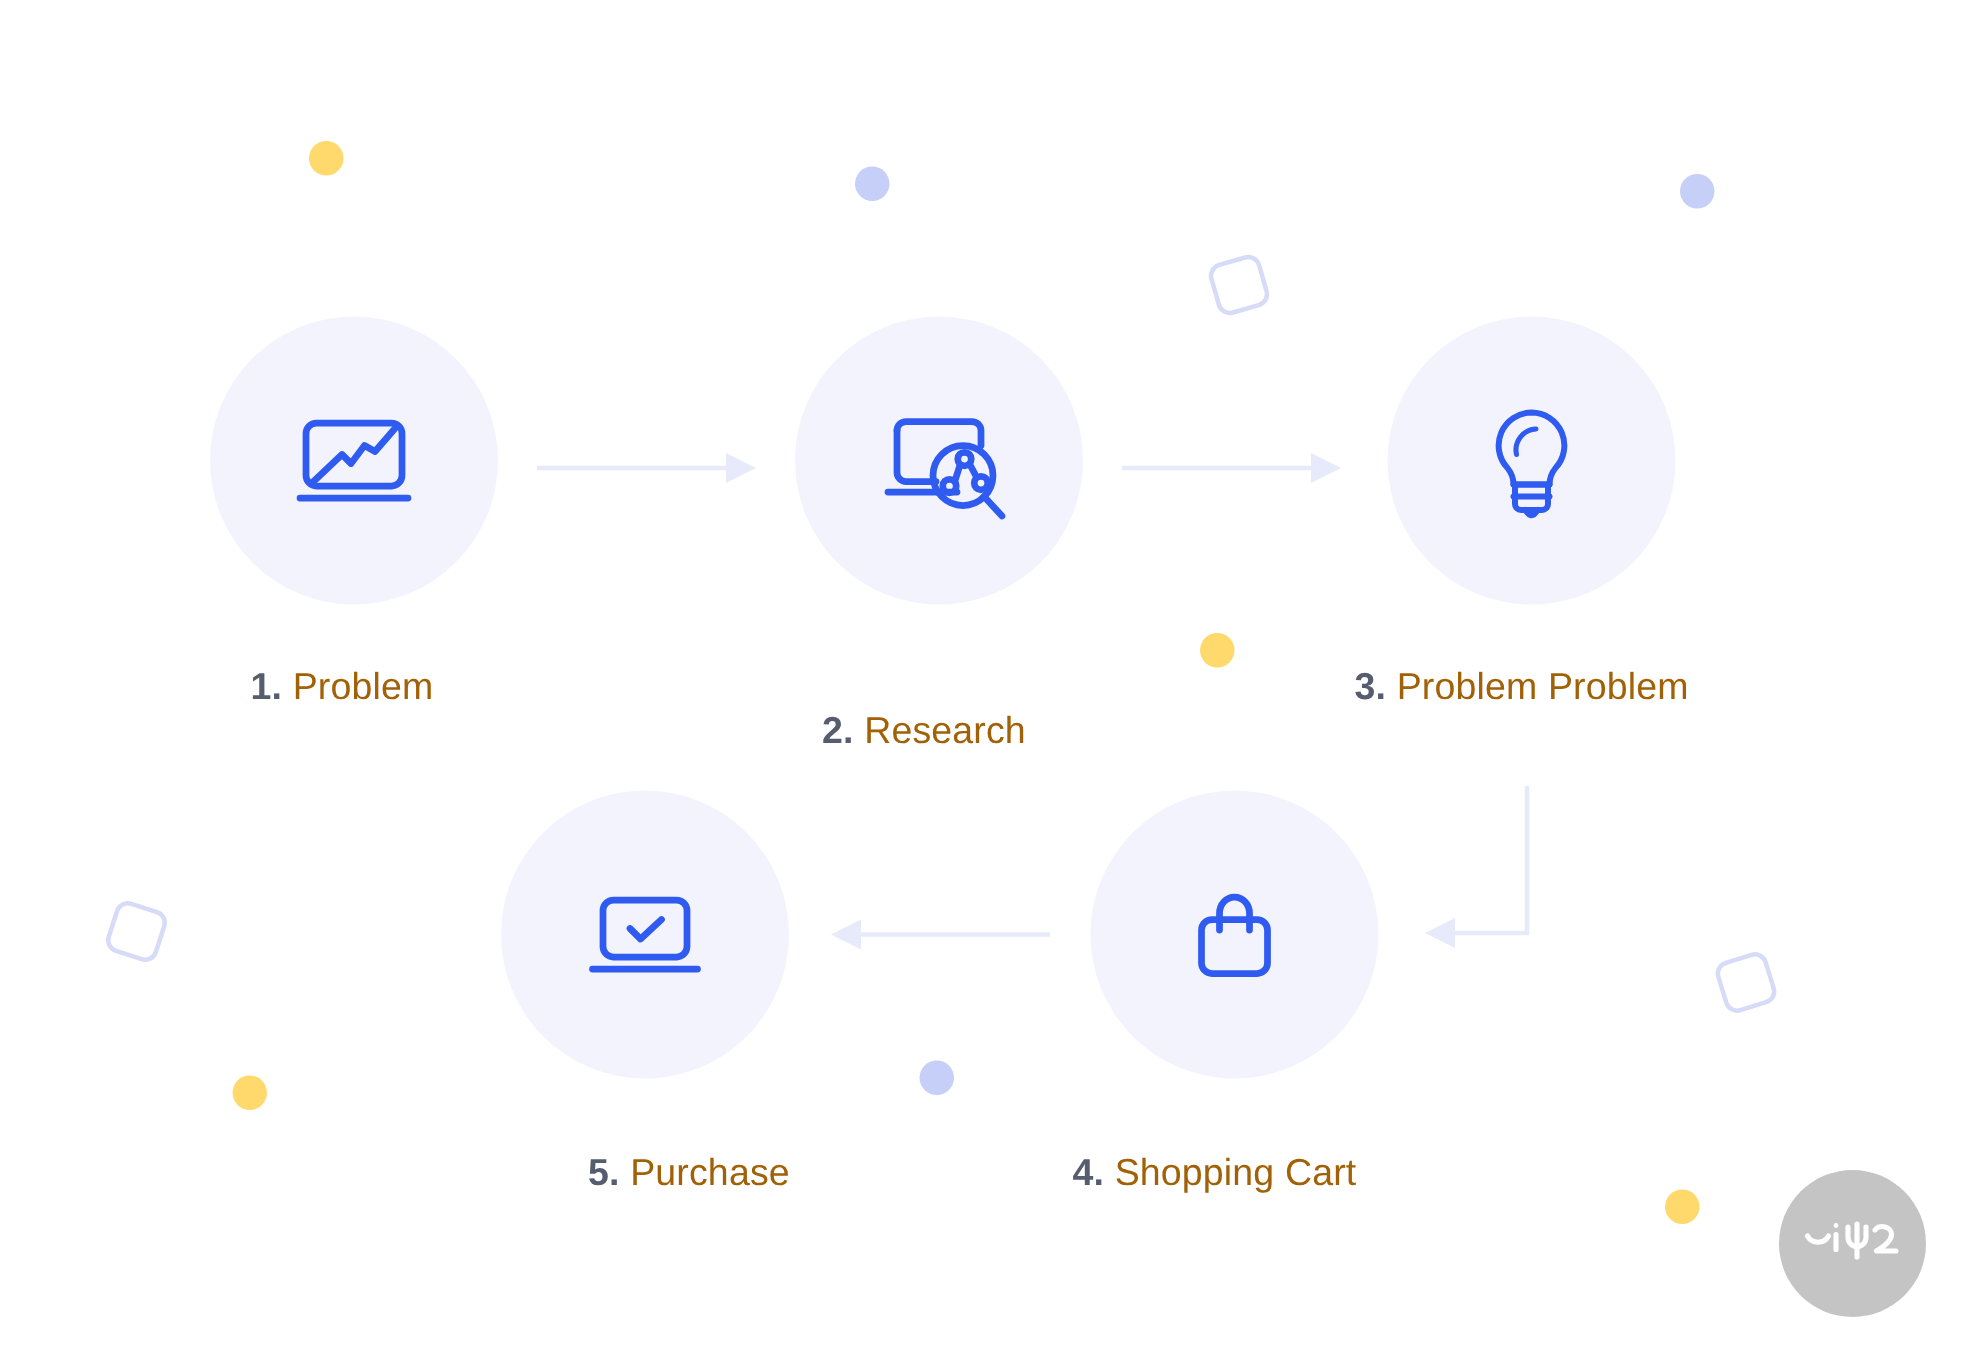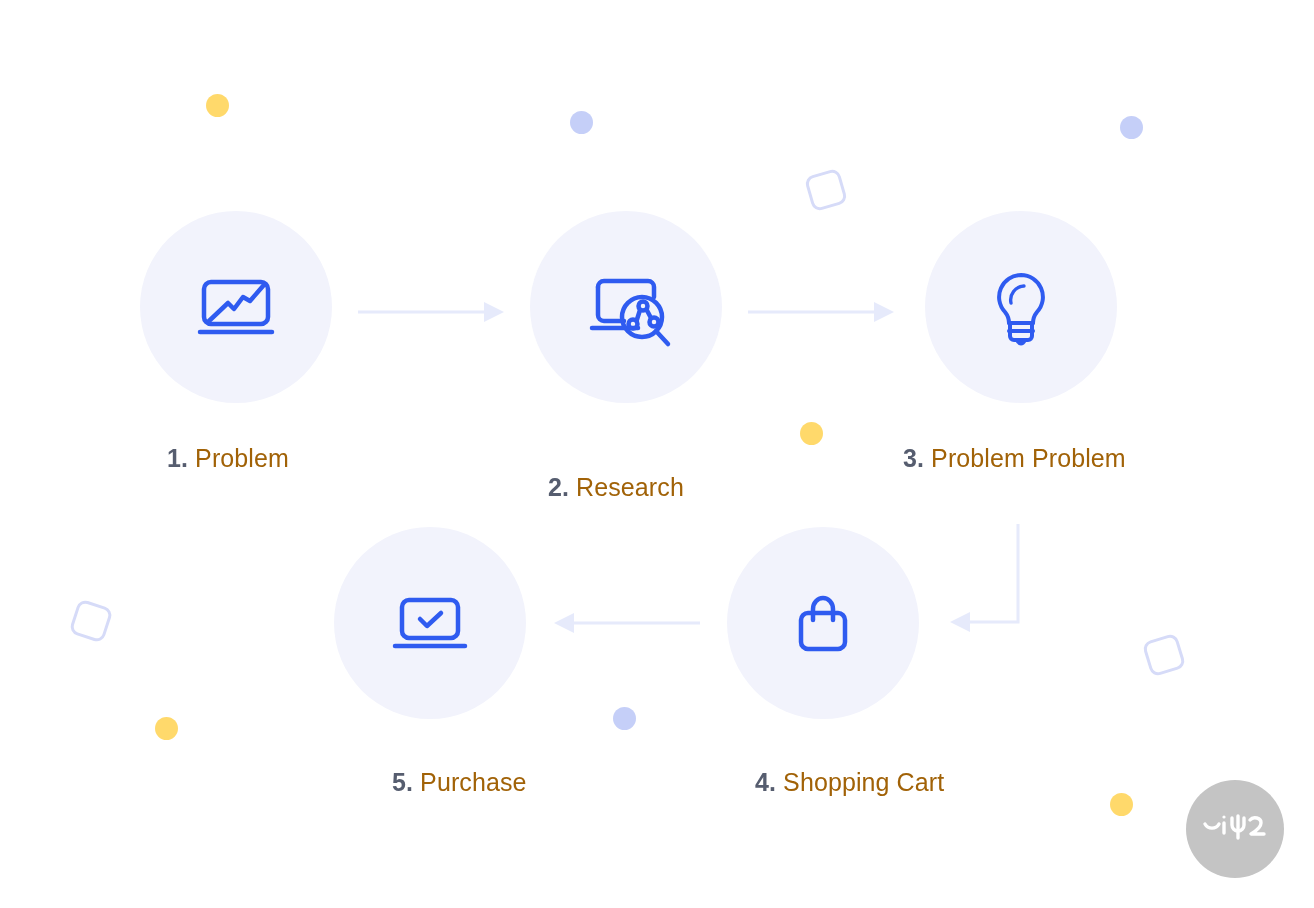--- a/index.html
+++ b/index.html
@@ -177,21 +177,21 @@
     </div>
   </div>
 
   <div class="step">
     <div class="step-circle" style="left:727px; top:527px; width:192px; height:192px;">
       <svg class="step-icon" viewBox="0 0 96 96" fill="none" stroke="#2f5bf0" stroke-width="4.5" stroke-linecap="round" stroke-linejoin="round">
         <rect x="26" y="38" width="44" height="36" rx="7"></rect>
         <path d="M 38 45 v -11 a 10 11 0 0 1 20 0 v 11"></path>
       </svg>
     </div>
-    <div class="step-label" style="left:755px; top:770px;">
+    <div class="step-label" style="left:715px; top:770px;">
       <span class="num">4.</span>
       <span class="txt">Shopping Cart</span>
     </div>
   </div>
 
   <div class="step">
     <div class="step-circle" style="left:334px; top:527px; width:192px; height:192px;">
       <svg class="step-icon" viewBox="0 0 96 96" fill="none" stroke="#2f5bf0" stroke-width="4.5" stroke-linecap="round" stroke-linejoin="round">
         <rect x="20" y="25" width="56" height="38" rx="7"></rect>
         <polyline points="38,44 45,51 59,38"></polyline>

